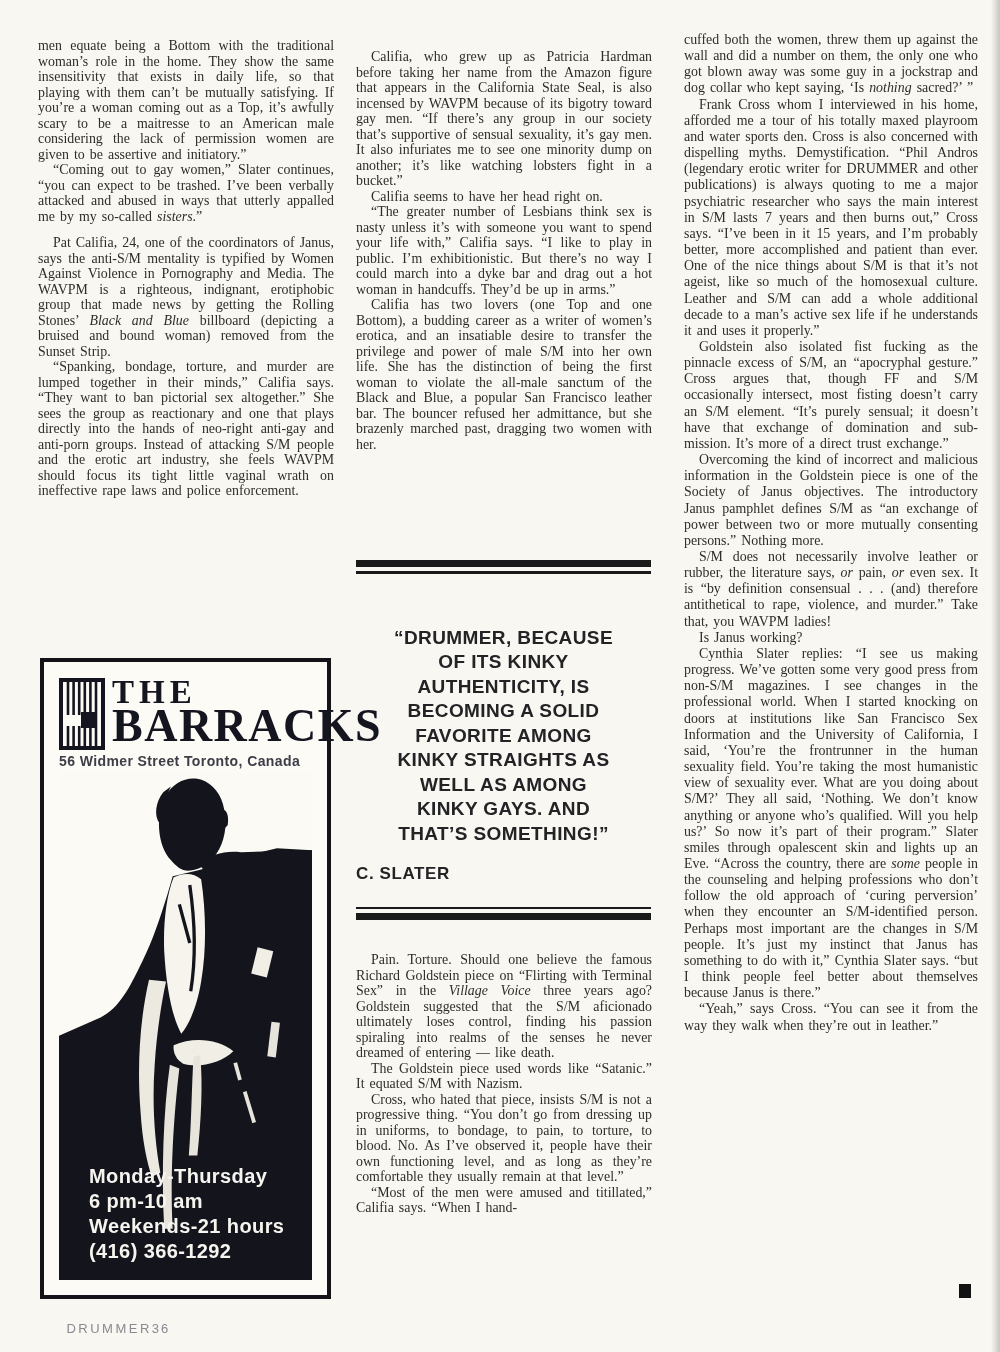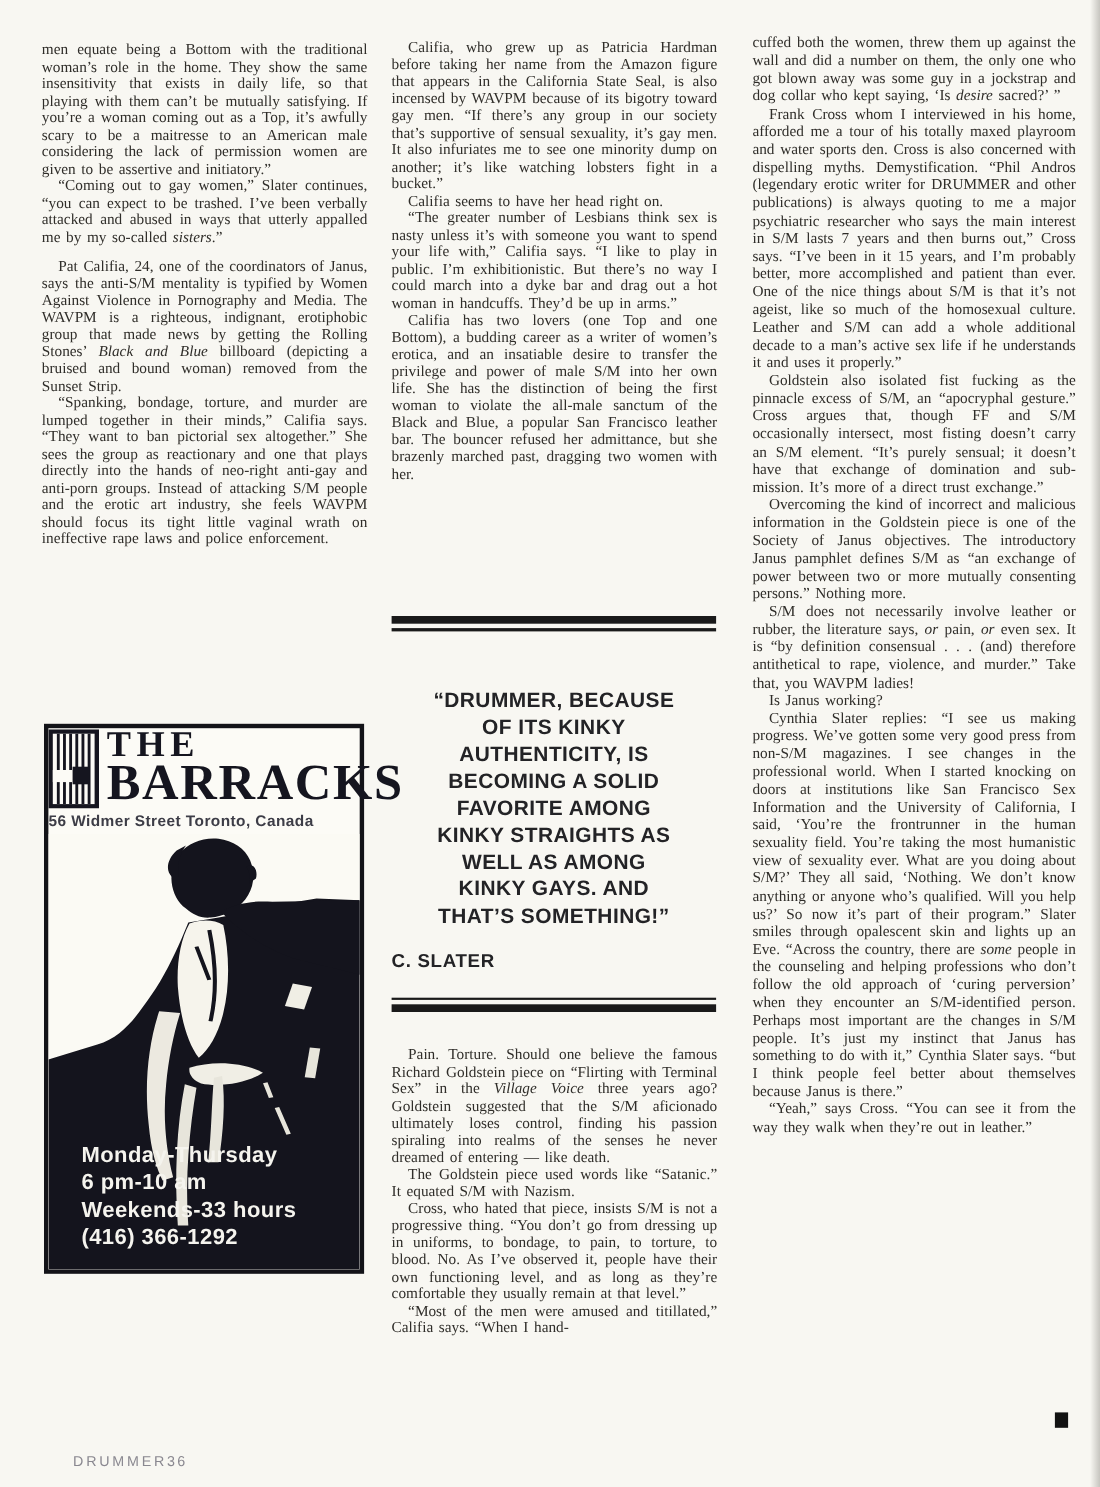--- a/index.html
+++ b/index.html
@@ -10,21 +10,21 @@
   }
   .page{position:absolute;inset:0;}
 
   
   .text-col{
     position:absolute;width:296px;
     font-size:13.9px;line-height:15.5px;color:#2f2d29;
     text-align:justify;word-spacing:1.6px;
   }
   #col1{left:38px;top:38px;}
-  #col2top{left:356px;top:36px;}
+  #col2top{left:356px;top:49px;}
   #col2bottom{left:356px;top:952px;}
   #col3{left:684px;top:32px;width:294px;line-height:16.15px;}
   .text-col p{margin:0;text-indent:15px;}
   .text-col p.noindent{text-indent:0;}
   .text-col p.space-above{margin-top:11px;}
 
   
   #quoteblock{
     position:absolute;left:356px;top:560px;width:295px;height:360px;
     display:flex;flex-direction:column;
@@ -41,22 +41,22 @@
     font-size:19px;line-height:24.5px;letter-spacing:.4px;color:#232326;
   }
   .quote-attr{
     margin-top:18px;text-align:left;padding-right:50px;
     font-family:"Liberation Sans",sans-serif;font-weight:bold;
     font-size:17px;color:#232326;letter-spacing:.6px;
   }
 
   
   .ad{
-    position:absolute;left:40px;top:658px;width:291px;height:500px;
-    background:#fcfbf6;border:4px solid #131318;box-sizing:border-box;padding:0;
+    position:absolute;left:40px;top:658px;width:291px;height:641px;
+    background:#fcfbf6;border:4px solid #131318;box-sizing:border-box;padding:15px;
   }
   .ad-inner{position:relative;width:100%;height:100%;}
   .ad-logo-row{display:flex;align-items:flex-start;gap:7px;}
   .jail-icon{width:46px;height:72px;flex:0 0 auto;margin-top:1px;}
   .ad-logo-text{padding-top:0;}
   .ad-the{
     font-family:"Liberation Serif",serif;font-weight:bold;
     font-size:33px;line-height:30px;letter-spacing:5px;color:#15151f;
   }
   .ad-barracks{
@@ -129,21 +129,21 @@
   </div>
 
   <section class="text-col" id="col2bottom">
       <p>Pain. Torture. Should one believe the famous Richard Goldstein piece on “Flirting with Terminal Sex” in the <i>Village Voice</i> three years ago? Goldstein suggested that the S/M aficionado ultimately loses control, finding his passion spiraling into realms of the senses he never dreamed of entering — like death.</p>
       <p>The Goldstein piece used words like “Satanic.” It equated S/M with Nazism.</p>
       <p>Cross, who hated that piece, insists S/M is not a progressive thing. “You don’t go from dressing up in uniforms, to bondage, to pain, to torture, to blood. No. As I’ve observed it, people have their own functioning level, and as long as they’re comfortable they usually remain at that level.”</p>
       <p>“Most of the men were amused and titillated,” Califia says. “When I hand-</p>
     </section>
 
   <section class="text-col" id="col3">
-      <p class="noindent">cuffed both the women, threw them up against the wall and did a number on them, the only one who got blown away was some guy in a jockstrap and dog collar who kept saying, ‘Is <i>desire</i> sacred?’ ”</p>
+      <p class="noindent">cuffed both the women, threw them up against the wall and did a number on them, the only one who got blown away was some guy in a jockstrap and dog collar who kept saying, ‘Is <i>nothing</i> sacred?’ ”</p>
       <p>Frank Cross whom I interviewed in his home, afforded me a tour of his totally maxed playroom and water sports den. Cross is also concerned with dispelling myths. Demystification. “Phil Andros (legendary erotic writer for DRUMMER and other publications) is always quoting to me a major psychiatric researcher who says the main interest in S/M lasts 7 years and then burns out,” Cross says. “I’ve been in it 15 years, and I’m probably better, more accomplished and patient than ever. One of the nice things about S/M is that it’s not ageist, like so much of the homosexual culture. Leather and S/M can add a whole additional decade to a man’s active sex life if he understands it and uses it properly.”</p>
       <p>Goldstein also isolated fist fucking as the pinnacle excess of S/M, an “apocryphal gesture.” Cross argues that, though FF and S/M occasionally intersect, most fisting doesn’t carry an S/M element. “It’s purely sensual; it doesn’t have that exchange of domination and sub-mission. It’s more of a direct trust exchange.”</p>
       <p>Overcoming the kind of incorrect and malicious information in the Goldstein piece is one of the Society of Janus objectives. The introductory Janus pamphlet defines S/M as “an exchange of power between two or more mutually consenting persons.” Nothing more.</p>
       <p>S/M does not necessarily involve leather or rubber, the literature says, <i>or</i> pain, <i>or</i> even sex. It is “by definition consensual . . . (and) therefore antithetical to rape, violence, and murder.” Take that, you WAVPM ladies!</p>
       <p>Is Janus working?</p>
       <p>Cynthia Slater replies: “I see us making progress. We’ve gotten some very good press from non-S/M magazines. I see changes in the professional world. When I started knocking on doors at institutions like San Francisco Sex Information and the University of California, I said, ‘You’re the frontrunner in the human sexuality field. You’re taking the most humanistic view of sexuality ever. What are you doing about S/M?’ They all said, ‘Nothing. We don’t know anything or anyone who’s qualified. Will you help us?’ So now it’s part of their program.” Slater smiles through opalescent skin and lights up an Eve. “Across the country, there are <i>some</i> people in the counseling and helping professions who don’t follow the old approach of ‘curing perversion’ when they encounter an S/M-identified person. Perhaps most important are the changes in S/M people. It’s just my instinct that Janus has something to do with it,” Cynthia Slater says. “but I think people feel better about themselves because Janus is there.”</p>
       <p>“Yeah,” says Cross. “You can see it from the way they walk when they’re out in leather.”</p>
     </section>
 
   <aside class="ad">
@@ -182,21 +182,21 @@
           <path fill="#f0eee5" d="M121,282 C141,273 167,275 184,288 C171,300 148,306 131,301 C124,297 120,290 121,282 Z"></path>
           <path fill="#e7e5db" d="M149,292 C152,322 150,360 146,396 L137,396 C140,360 140,322 142,294 Z"></path>
           <path fill="#e7e5db" d="M117,302 C110,352 108,412 111,472 L120,472 C117,415 121,355 127,306 Z"></path>
           <rect x="206" y="182" width="17" height="28" fill="#f0eee5" transform="rotate(14 214 196)"></rect>
           <rect x="222" y="258" width="9" height="36" fill="#e7e5db" transform="rotate(7 226 276)"></rect>
           <path stroke="#e7e5db" stroke-width="4" d="M196,330 L206,362 M186,300 L191,318"></path>
         </svg>
         <div class="ad-hours">
           <div>Monday-Thursday</div>
           <div>6 pm-10 am</div>
-          <div>Weekends-33 hours</div>
+          <div>Weekends-21 hours</div>
           <div>(416) 366-1292</div>
         </div>
       </div>
     </div>
   </aside>
 
   <div class="footer">
     <span>DRUMMER</span><span class="pg">36</span>
   </div>
 

